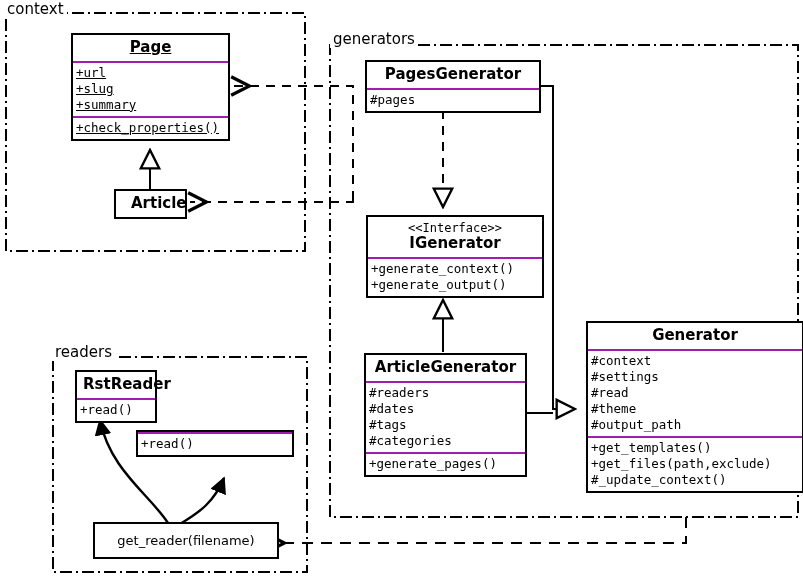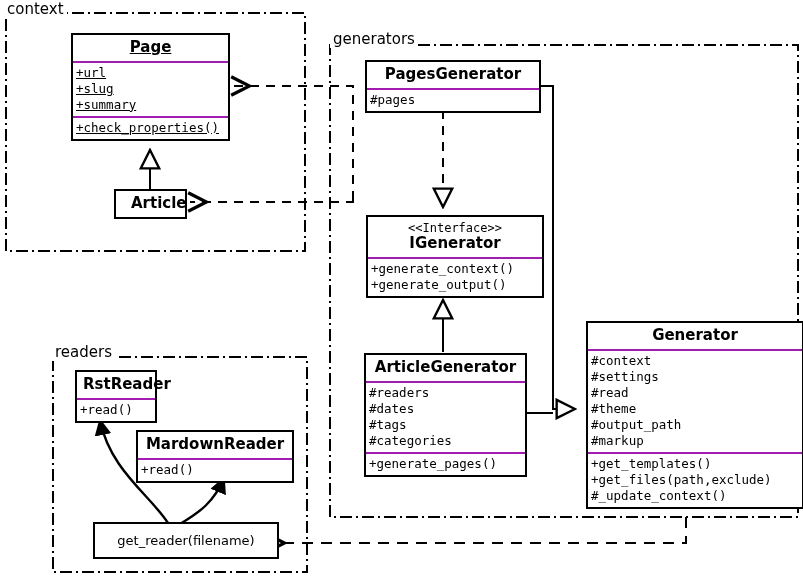--- a/index.html
+++ b/index.html
@@ -185,38 +185,36 @@
   </div>
 
   <div class="umlbox" style="left:586px; top:321px; width:218px;">
     <div class="cname">Generator</div>
     <div class="sep compartment">
       <div class="member">#context</div>
       <div class="member">#settings</div>
       <div class="member">#read</div>
       <div class="member">#theme</div>
       <div class="member">#output_path</div>
-      <div class="member">#markup</div>
     </div>
     <div class="sep compartment">
       <div class="member">+get_templates()</div>
       <div class="member">+get_files(path,exclude)</div>
       <div class="member">#_update_context()</div>
     </div>
   </div>
 
   <div class="umlbox" style="left:75px; top:370px; width:82px;">
     <div class="cname">RstReader</div>
     <div class="sep compartment">
       <div class="member">+read()</div>
     </div>
   </div>
 
   <div class="umlbox" style="left:136px; top:430px; width:158px;">
-    <div class="cname">MardownReader</div>
     <div class="sep compartment">
       <div class="member">+read()</div>
     </div>
   </div>
 
   <div class="plainbox" style="left:93px; top:522px; width:186px; height:37px;">
     <span class="fname">get_reader(filename)</span>
   </div>
 
 </div>

